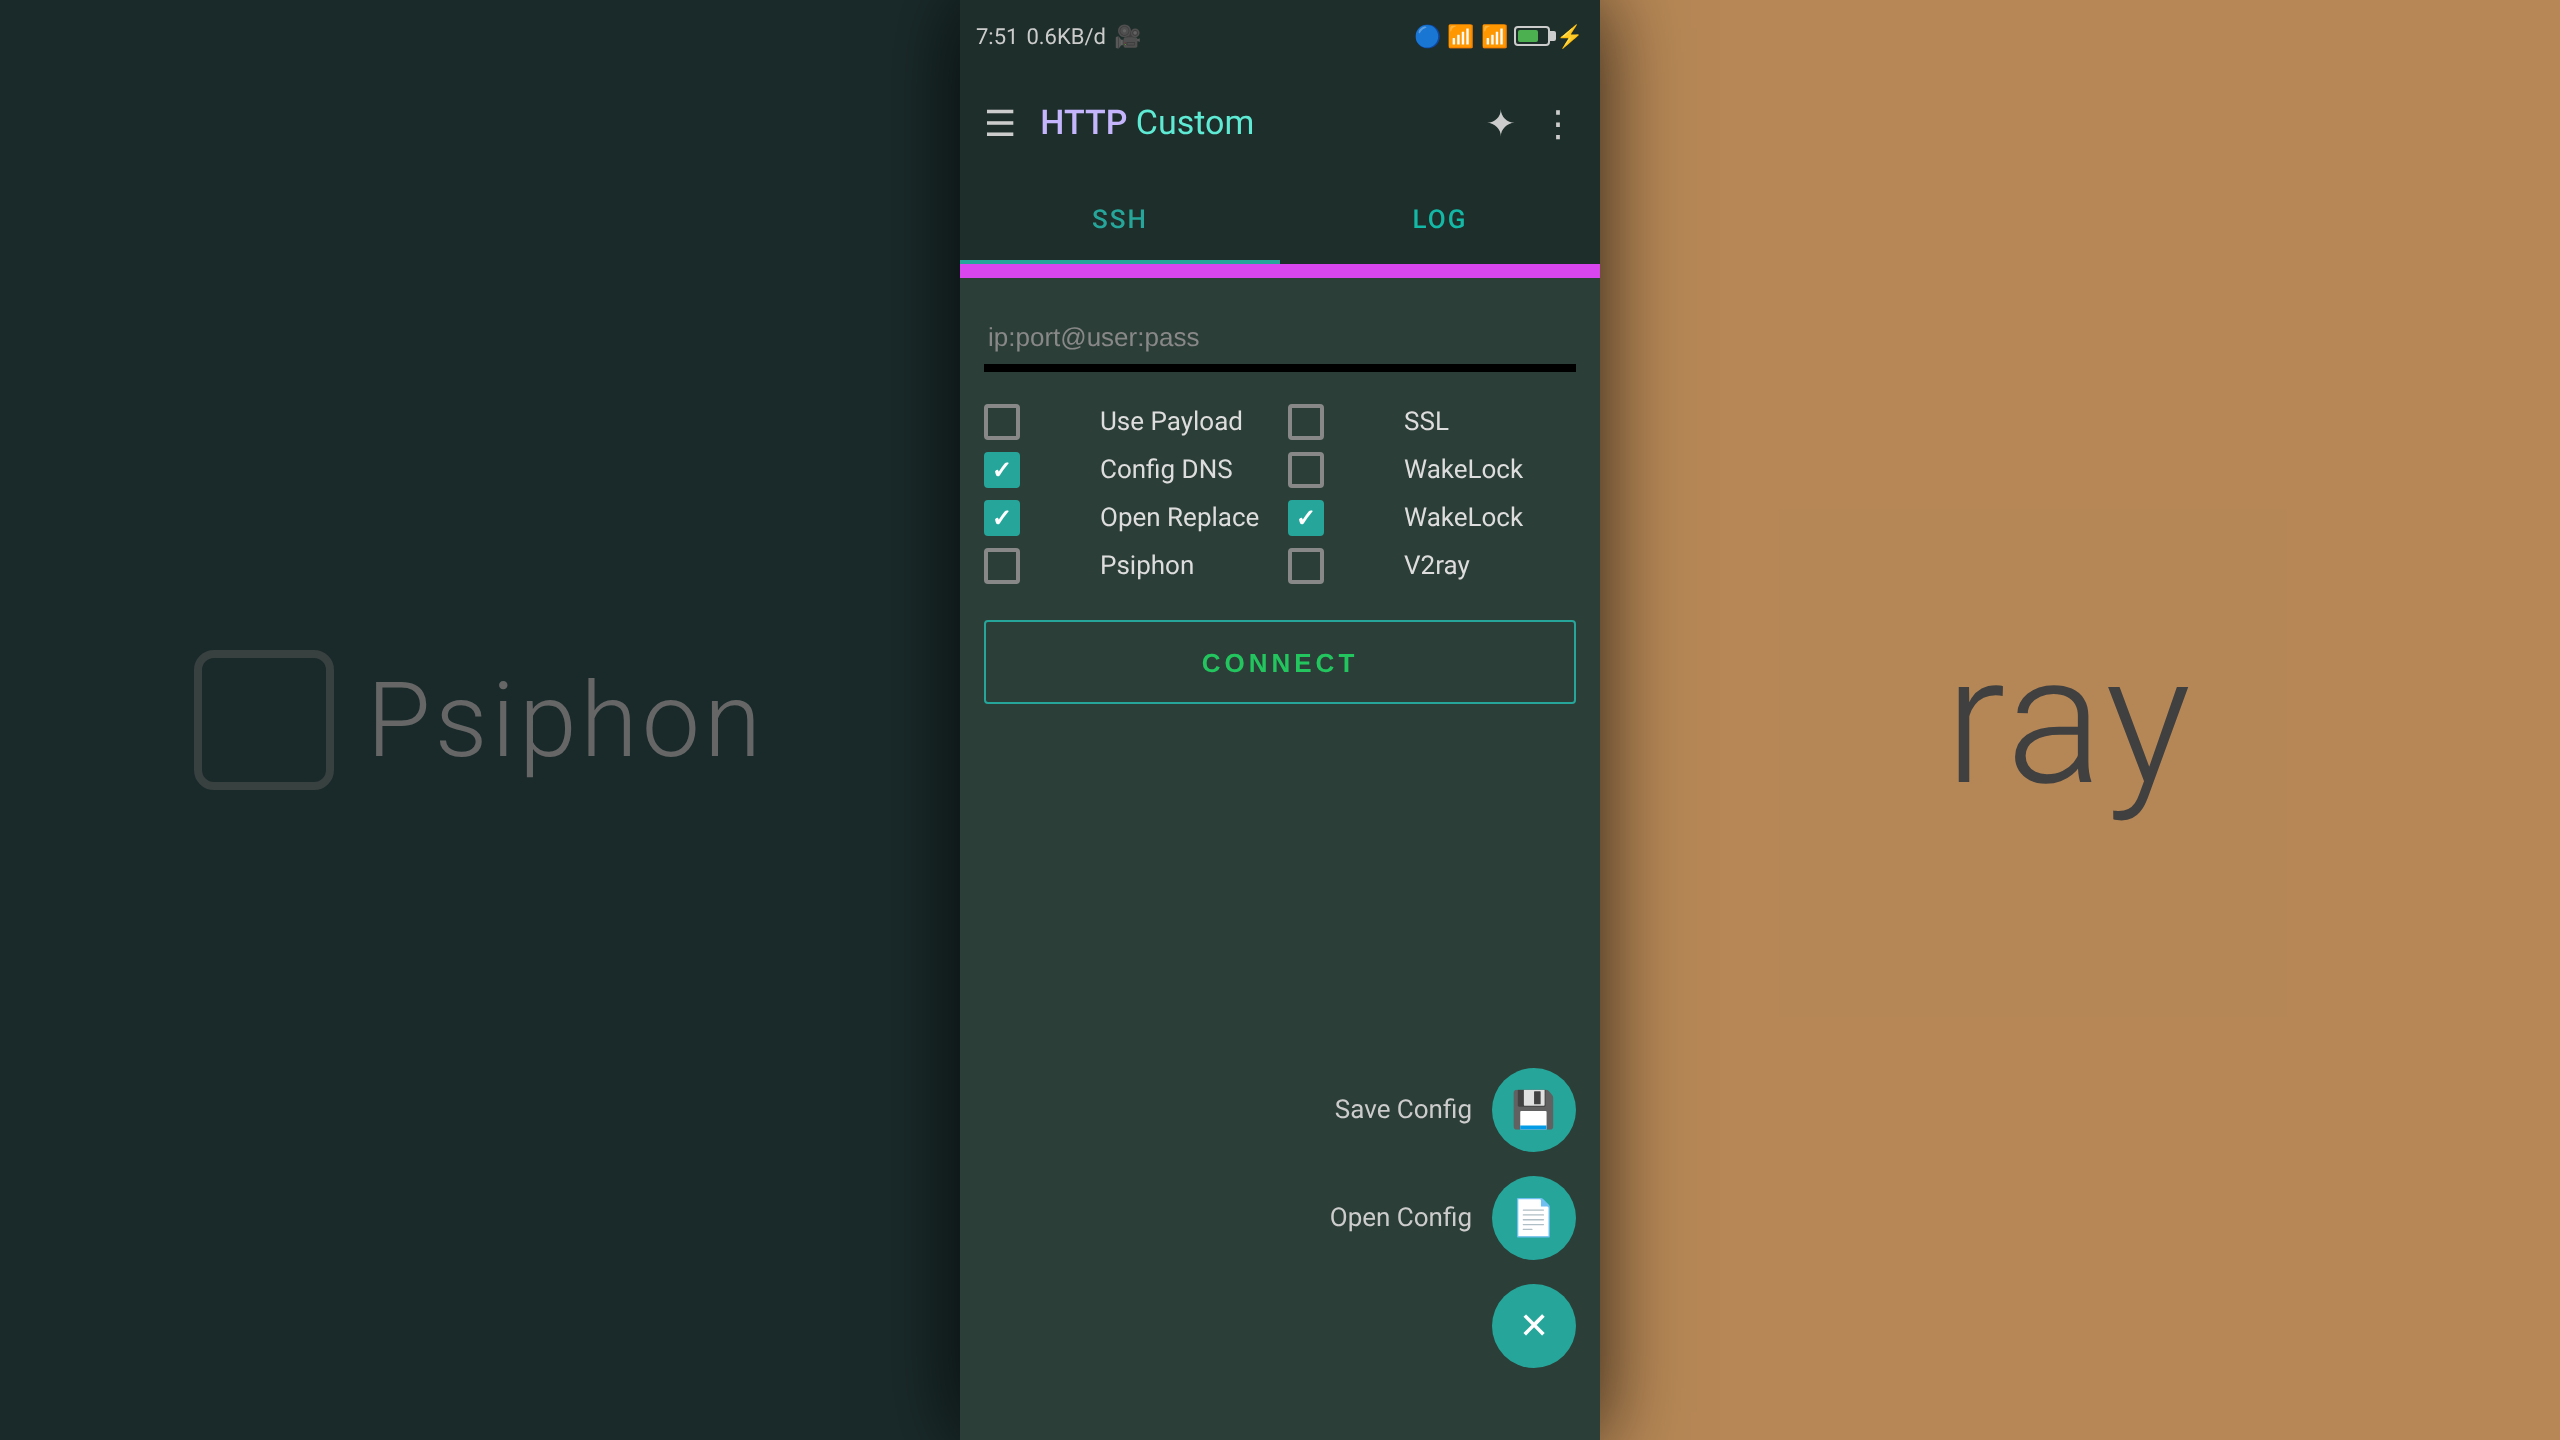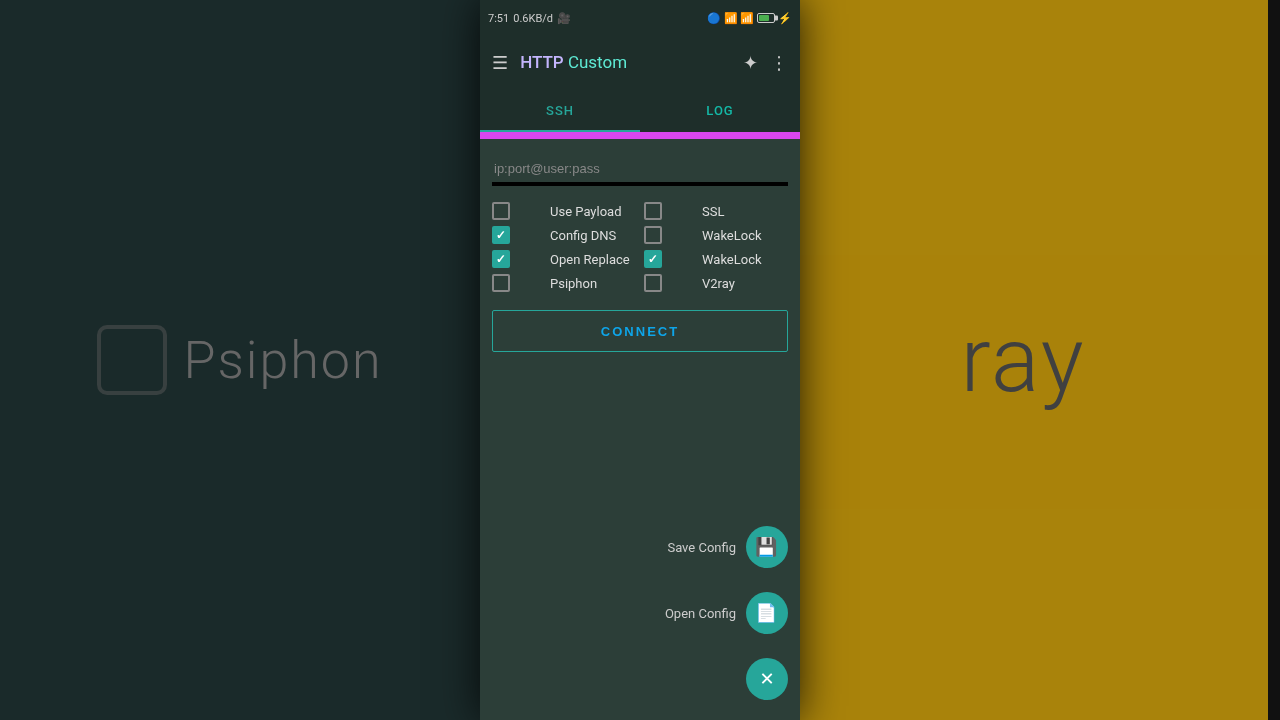--- a/index.html
+++ b/index.html
@@ -19,23 +19,23 @@
       position: absolute;
       left: 0; top: 0;
       width: 480px; height: 720px;
       background: #1a2a2a;
       display: flex;
       align-items: center;
       justify-content: center;
     }
     .bg-right {
       position: absolute;
-      right: 12px; top: 0;
+      right: 0; top: 0;
       width: 490px; height: 720px;
-      background: #eab308;
+      background: #fdba74;
       display: flex;
       align-items: center;
       justify-content: center;
       opacity: 0.7;
     }
     .bg-logo {
       display: flex;
       flex-direction: row;
       align-items: center;
       gap: 16px;
@@ -250,37 +250,37 @@
       color: #ddd;
       margin-left: 32px;
     }
 
     
     .connect-btn {
       width: 100%;
       height: 42px;
       border: 1.5px solid #26a69a;
       background: transparent;
-      color: #0ea5e9;
+      color: #22c55e;
       font-size: 13px;
       font-weight: 600;
       letter-spacing: 2px;
       cursor: pointer;
       border-radius: 2px;
     }
 
     
     .fab-area {
       position: absolute;
-      bottom: 20px;
+      bottom: 36px;
       right: 12px;
       display: flex;
       flex-direction: column;
       align-items: flex-end;
-      gap: 24px;
+      gap: 12px;
     }
     .fab-row {
       display: flex;
       align-items: center;
       gap: 10px;
     }
     .fab-label {
       font-size: 13px;
       color: #ccc;
     }

